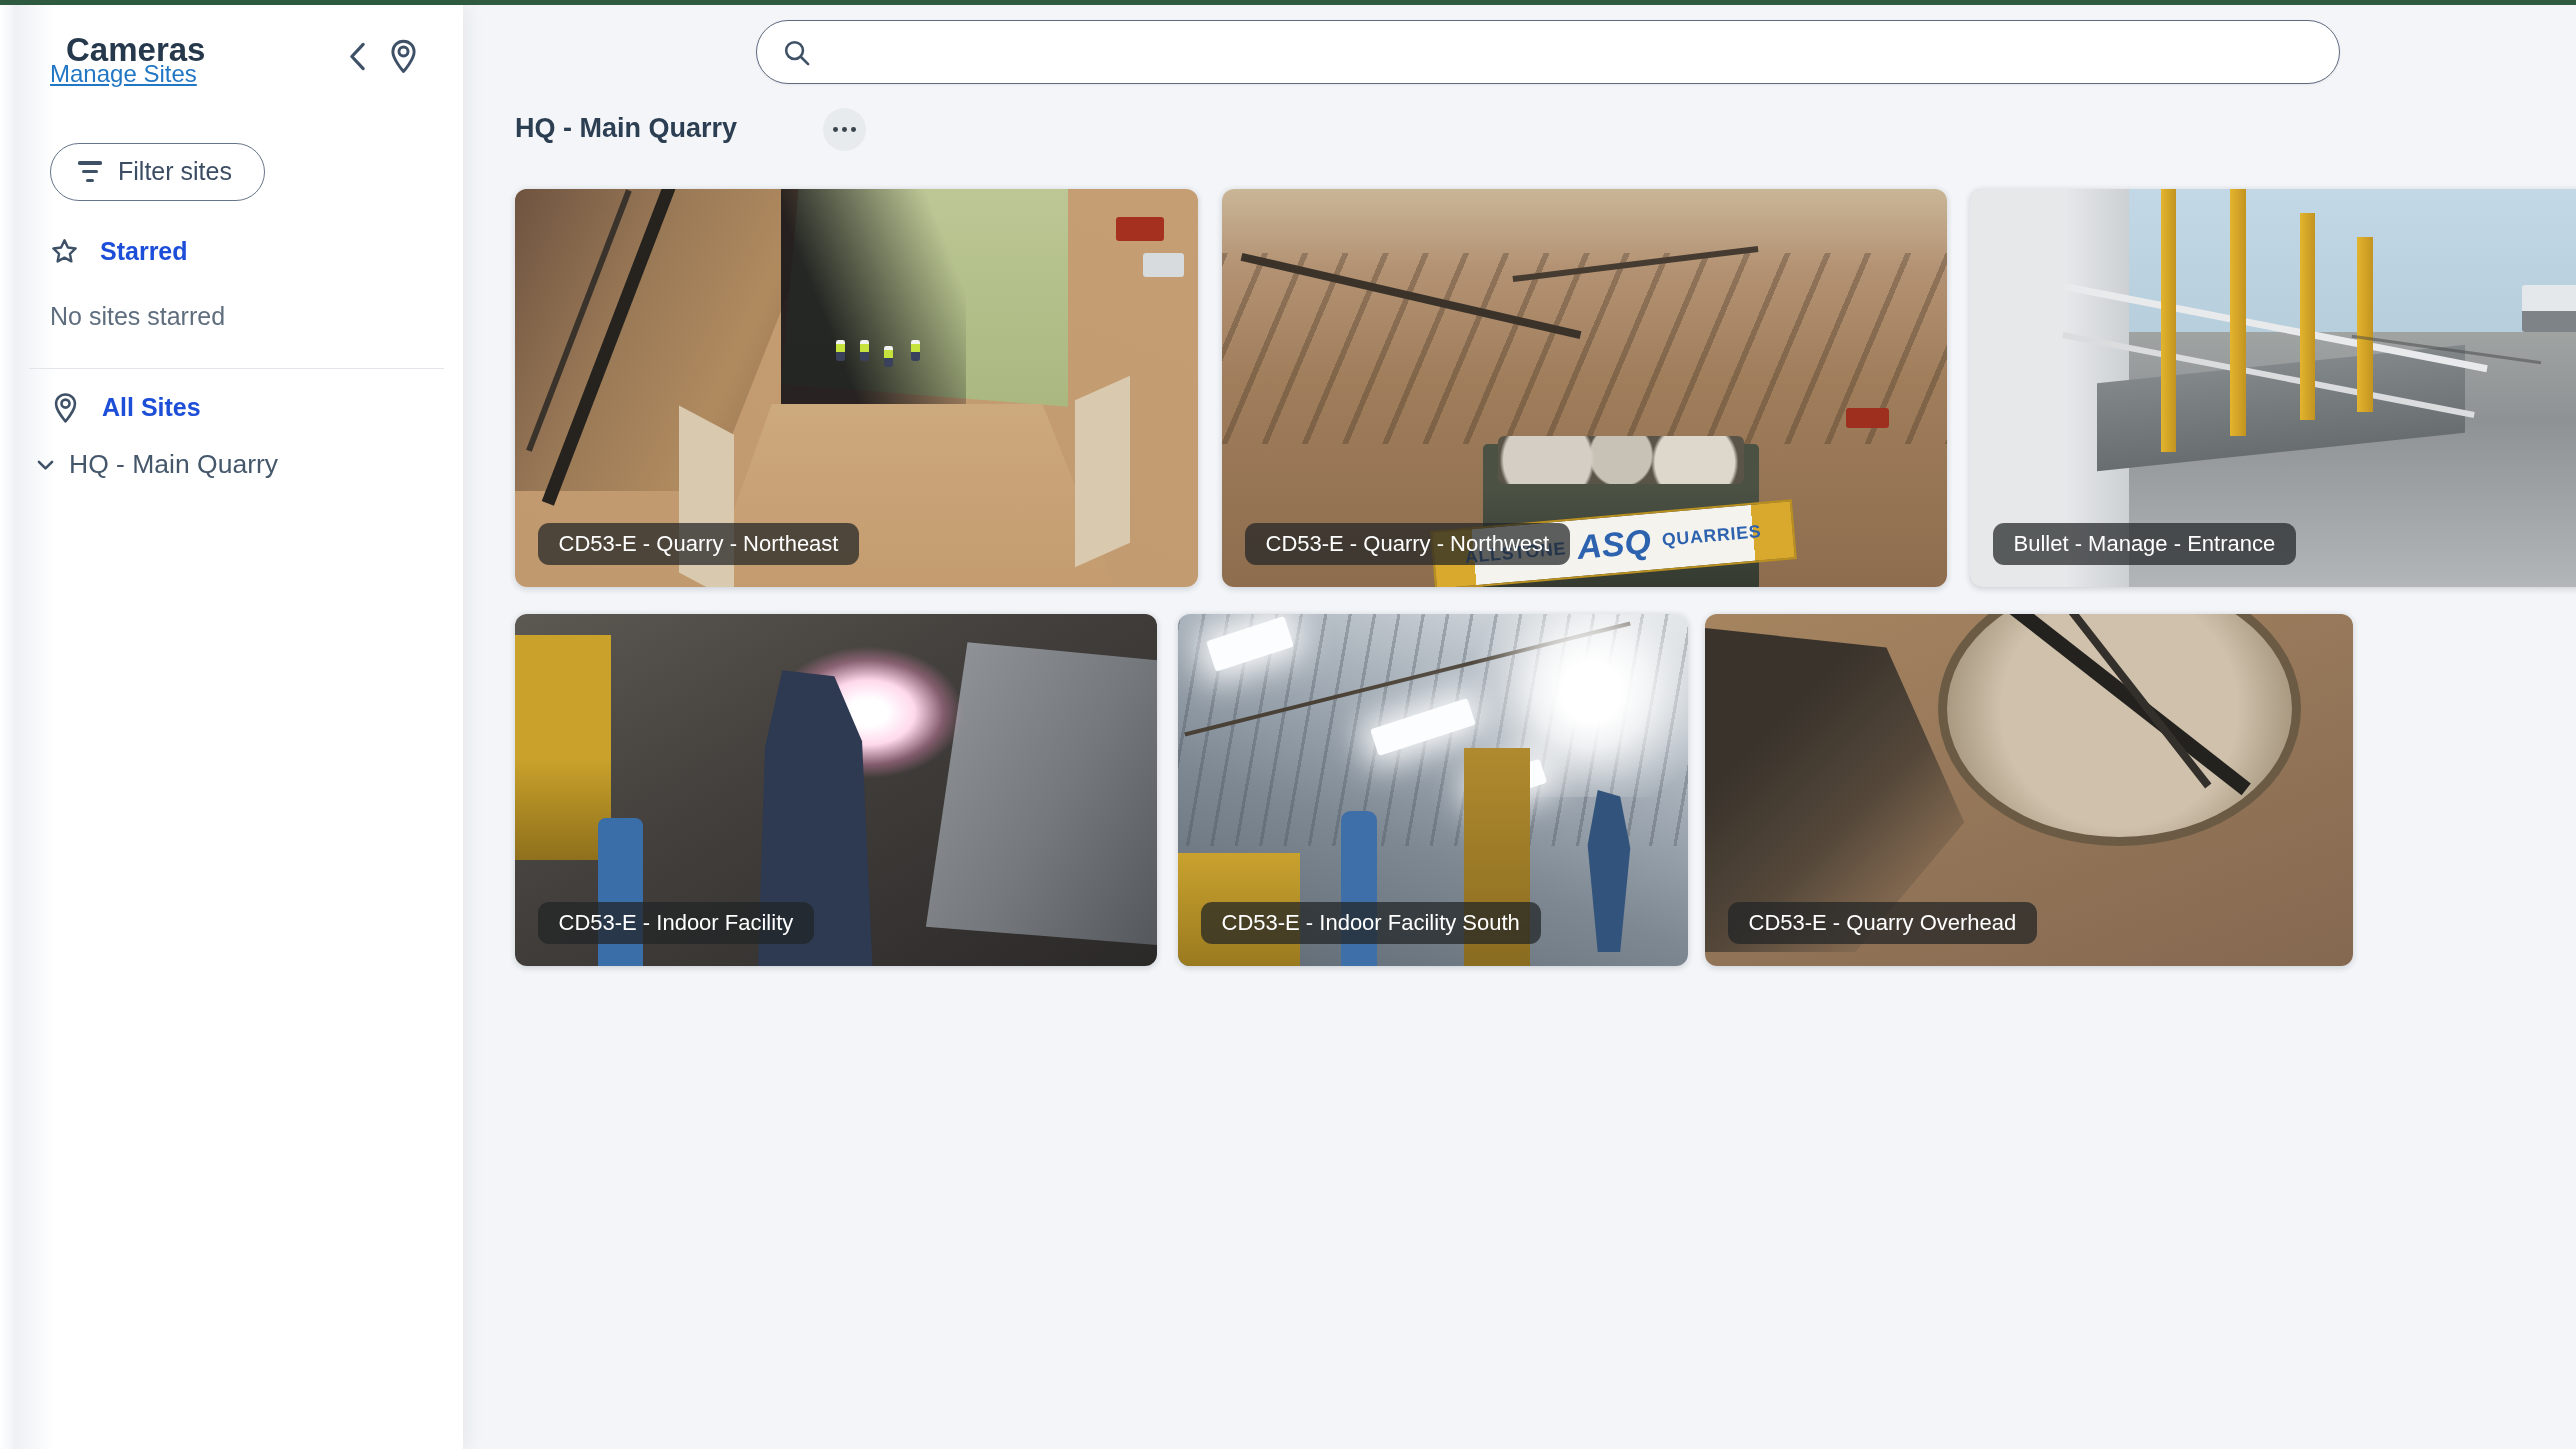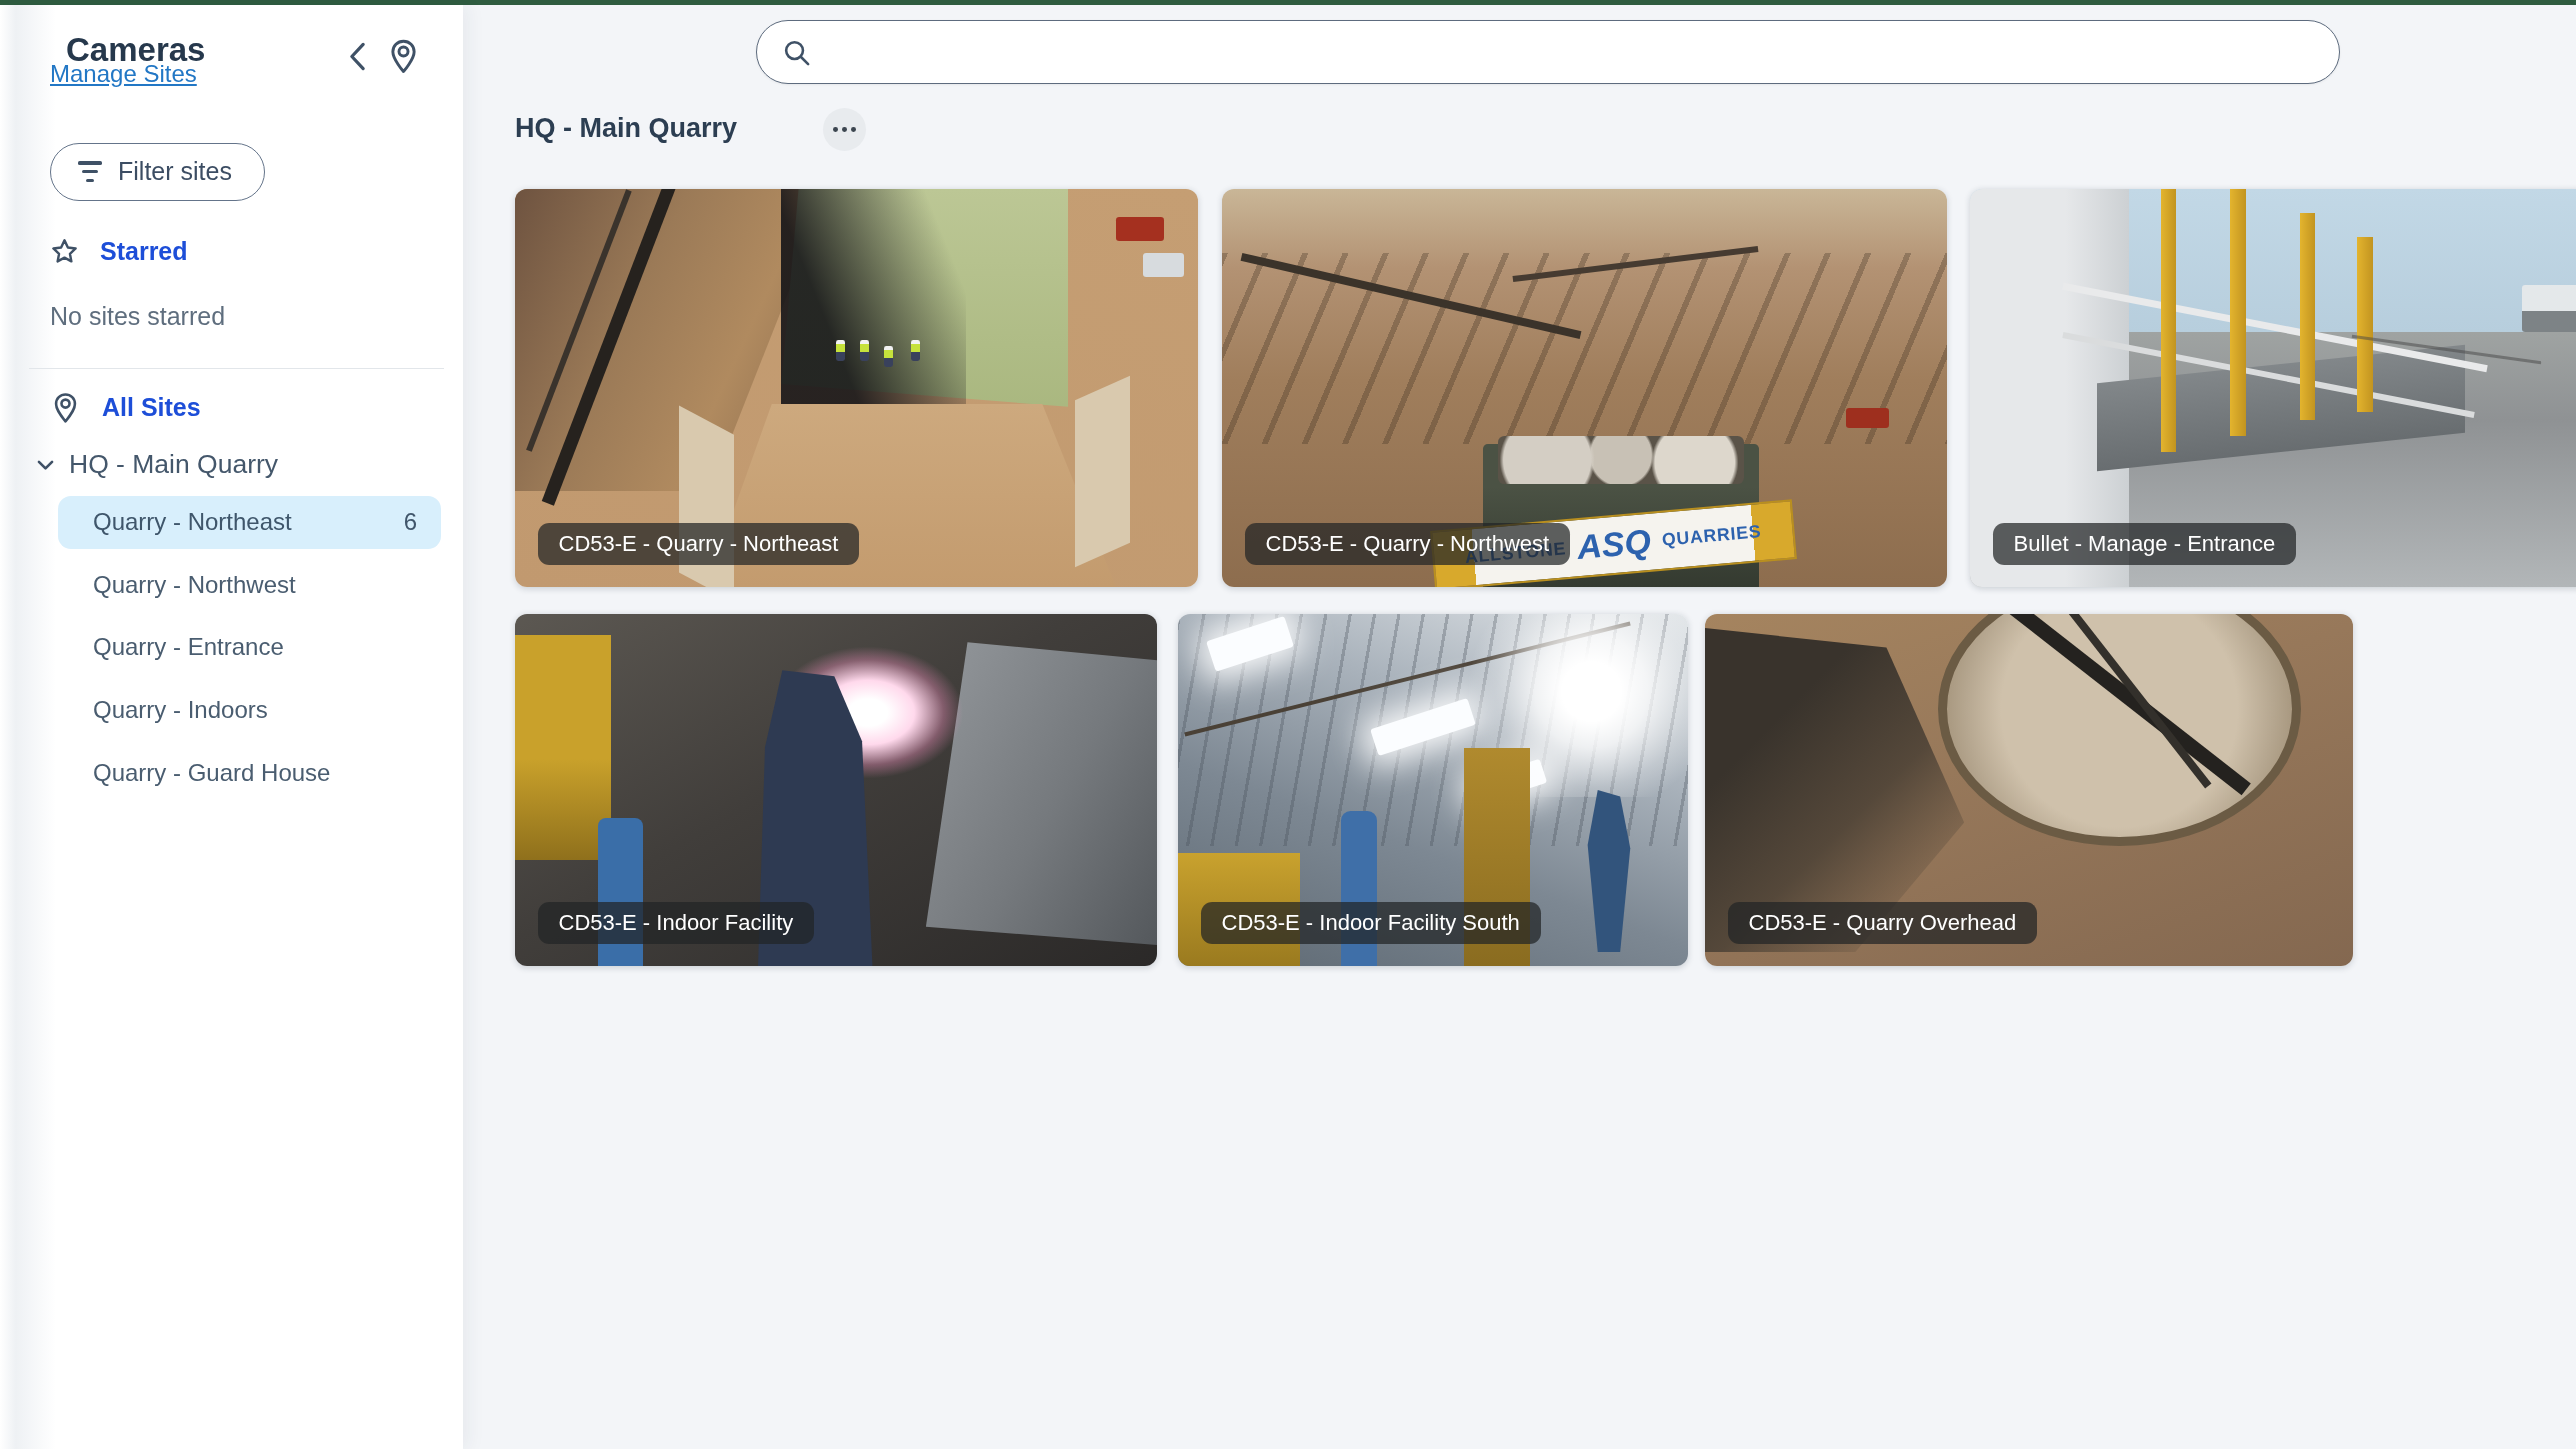--- a/index.html
+++ b/index.html
@@ -237,38 +237,20 @@
         <span class="lbl">All Sites</span>
       </div>
 
       <div class="site-group">
         <svg class="ic" width="21" height="21" viewBox="0 0 16 16" stroke="#5b6b7c">
             <polyline points="3,6 8,11 13,6"></polyline>
           </svg>
         <span class="g-lbl">HQ - Main Quarry</span>
       </div>
 
-      <ul class="site-items">
-        <li class="site-item selected">
-          <span>Quarry - Northeast</span>
-          <span class="count">6</span>
-        </li>
-        <li class="site-item">
-          <span>Quarry - Northwest</span>
-        </li>
-        <li class="site-item">
-          <span>Quarry - Entrance</span>
-        </li>
-        <li class="site-item">
-          <span>Quarry - Indoors</span>
-        </li>
-        <li class="site-item">
-          <span>Quarry - Guard House</span>
-        </li>
-      </ul>
     </div>
   </aside>
 
   <main>
     <div class="searchbar">
       <svg class="ic" width="31" height="31" viewBox="0 0 24 24" stroke="#4a5a6b">
           <circle cx="10.5" cy="10.5" r="6.5"></circle>
           <line x1="15.3" y1="15.3" x2="21" y2="21"></line>
         </svg>
     </div>

